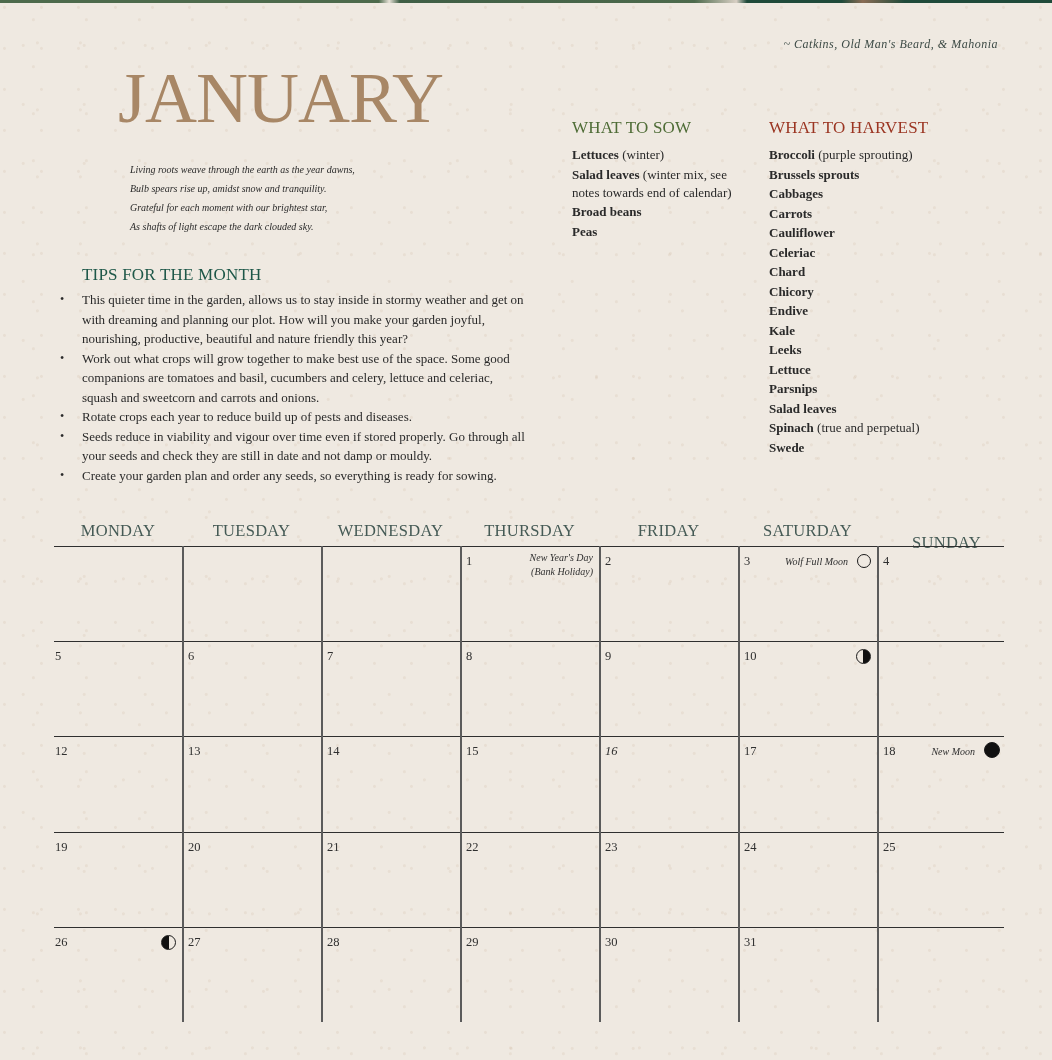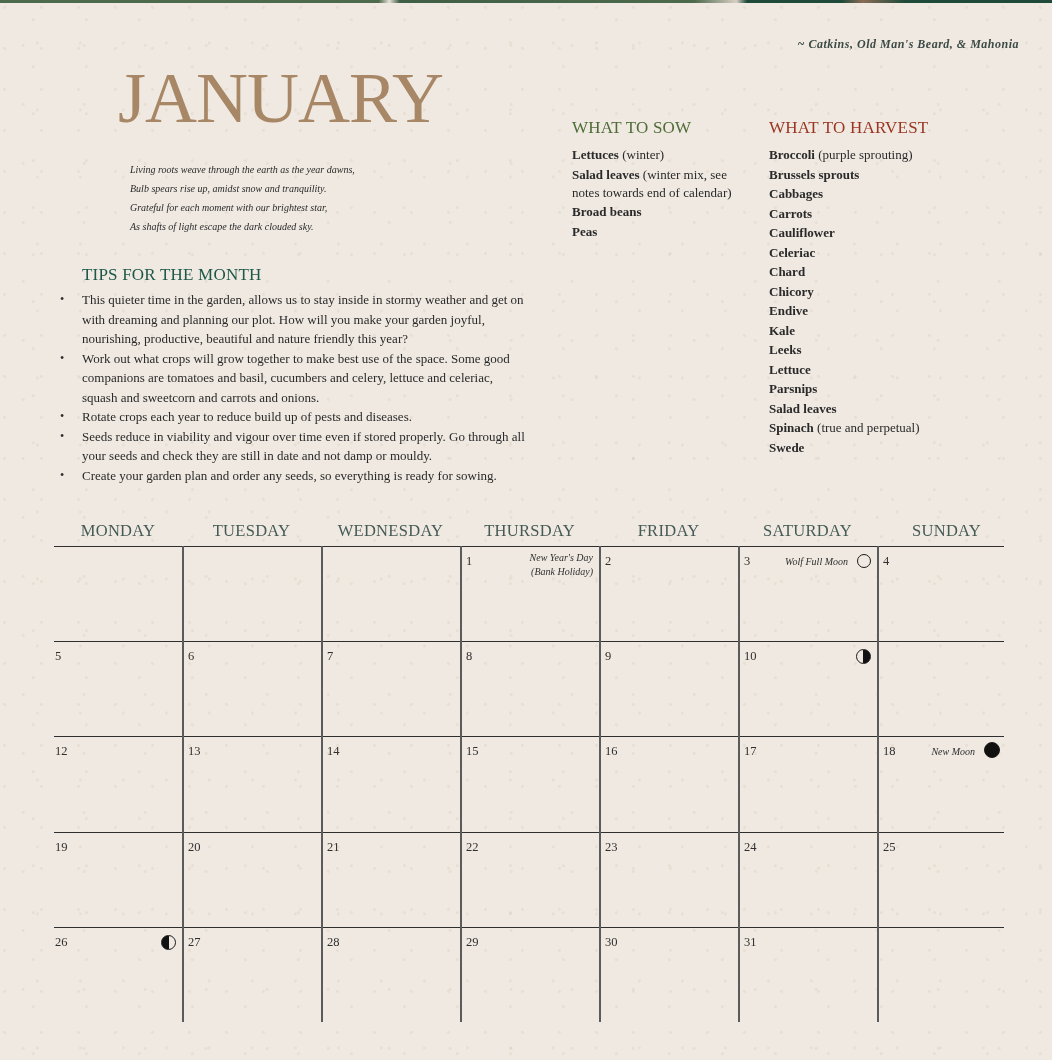--- a/index.html
+++ b/index.html
@@ -13,22 +13,22 @@
       radial-gradient(circle at 87% 64%, rgba(170,130,90,0.10) 0 1px, transparent 2px);
     background-size: 37px 41px, 53px 47px, 61px 59px, 43px 67px;
     font-family:"Liberation Serif", "DejaVu Serif", serif;
     color:#2b2b2b;
   }
   .top-strip {
     position:absolute; left:0; top:0; width:1052px; height:3px;
     background:linear-gradient(90deg,#4d6a4c 0%,#4d6a4c 36%,#e8e2d8 37%,#3f5e45 38%,#4d6a4c 66%,#d8cfc4 70%,#1f4a3a 71%,#1f4a3a 80%,#8a6c55 82%,#1f4a3a 86%,#1f4a3a 100%);
   }
   .plants-caption {
-    position:absolute; right:33px; top:37px;
-    font-style:italic; font-size:12px; letter-spacing:0.5px; color:#3c4a45;font-weight:bold;
+    position:absolute; right:54px; top:37px;
+    font-style:italic; font-size:12px; letter-spacing:0.5px; color:#3c4a45;
   }
   .month-title {
     position:absolute; left:118px; top:62px;
     font-size:72px; line-height:1; color:#a88766; letter-spacing:-1px; font-weight:normal;
   }
   .poem {
     position:absolute; left:130px; top:160px; width:400px;
     font-style:italic; font-size:10px; line-height:19px; color:#2a2a2a;
   }
   .poem div { white-space:nowrap; }
@@ -128,21 +128,21 @@
   <div class="crop"><b>Swede</b><span class="note"></span></div>
 </div>
 
 <div class="cal-header">
   <div class="dow" style="left:0;width:128px;">MONDAY</div>
   <div class="dow" style="left:128px;width:139px;">TUESDAY</div>
   <div class="dow" style="left:267px;width:139px;">WEDNESDAY</div>
   <div class="dow" style="left:406px;width:139px;">THURSDAY</div>
   <div class="dow" style="left:545px;width:139px;">FRIDAY</div>
   <div class="dow" style="left:684px;width:139px;">SATURDAY</div>
-  <div class="dow" style="left:823px;width:139px;">SUNDAY</div>
+  <div class="dow" style="left:823px;width:139px;margin-top:12px;">SUNDAY</div>
 </div>
 
 <div class="grid">
 
   <div class="hline" style="top:0;"></div>
   <div class="hline" style="top:95px;"></div>
   <div class="hline" style="top:190px;"></div>
   <div class="hline" style="top:286px;"></div>
   <div class="hline" style="top:381px;"></div>
 
@@ -206,21 +206,21 @@
     </div>
   <div class="cell" style="left:128px;top:190px;width:139px;height:96px;">
       <span class="daynum">13</span>
     </div>
   <div class="cell" style="left:267px;top:190px;width:139px;height:96px;">
       <span class="daynum">14</span>
     </div>
   <div class="cell" style="left:406px;top:190px;width:139px;height:96px;">
       <span class="daynum">15</span>
     </div>
-  <div class="cell" style="left:545px;top:190px;width:135px;height:96px;">
+  <div class="cell" style="left:545px;top:190px;width:135px;height:96px;font-style:italic;">
       <span class="daynum">16</span>
     </div>
   <div class="cell" style="left:684px;top:190px;width:139px;height:96px;">
       <span class="daynum">17</span>
     </div>
   <div class="cell" style="left:823px;top:190px;width:127px;height:96px;">
     <span class="daynum">18</span>
     <span class="event" style="right:29px;top:9px;">New Moon</span>
     <span class="moon new" style="right:4px;top:6px;"></span>
   </div>

